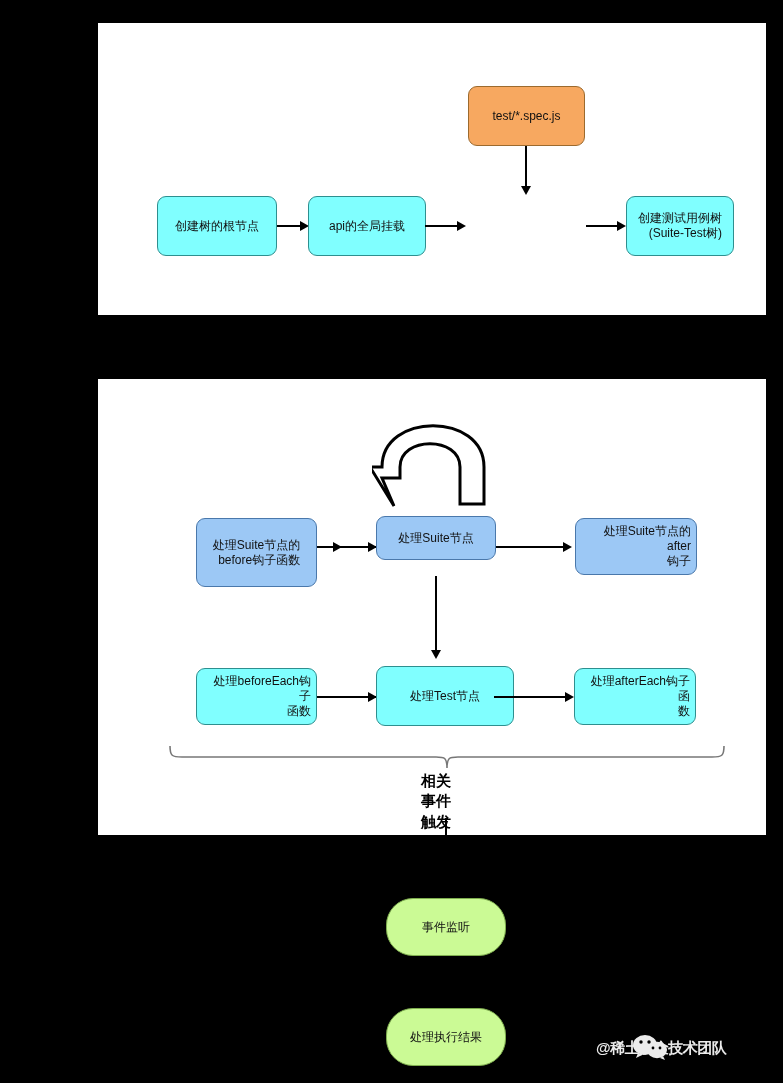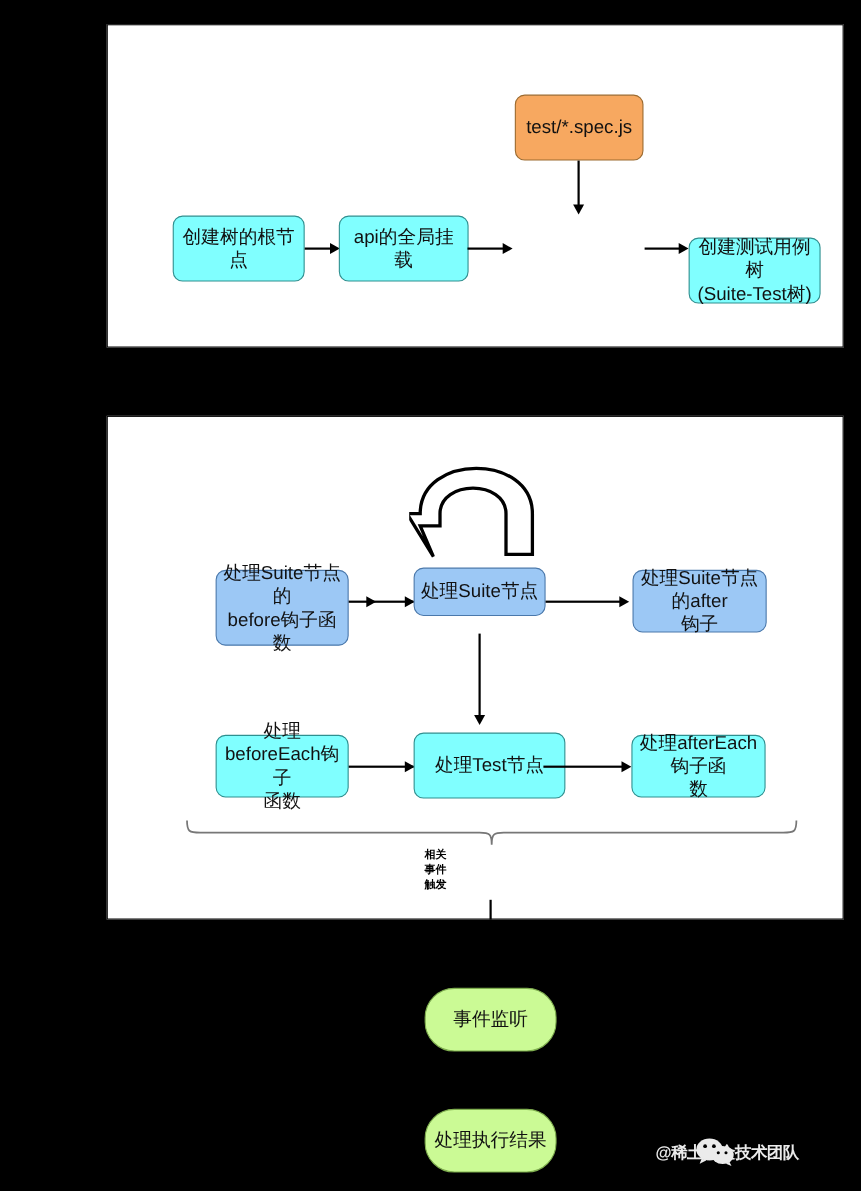--- a/index.html
+++ b/index.html
@@ -16,22 +16,22 @@
     box-sizing:border-box;
   }
   #panel-one{left:97px;top:22px;width:670px;height:294px;}
   #panel-two{left:97px;top:378px;width:670px;height:458px;}
 
   
   .node{
     position:absolute;box-sizing:border-box;
     border:1px solid #2b2b2b;border-radius:9px;
     display:flex;align-items:center;justify-content:center;
-    text-align:center;line-height:1.25;
-    font-size:17px;color:#111111;padding:13px 5px;
+    text-align:right;line-height:1.25;
+    font-size:12px;color:#111111;padding:13px 5px;
     white-space:pre-line;
   }
   .cyan  {background:#80ffff;border-color:#2e8f8f;}
   .orange{background:#f7a860;border-color:#9c6a2e;}
   .blue  {background:#9cc8f5;border-color:#4a78ab;}
   .green {background:#cbfa95;border-color:#7fae4f;border-radius:27px;}
 
   
   .hline,.vline{position:absolute;background:#000000;}
   .hline{height:1.6px;}
@@ -47,22 +47,22 @@
     border-top:9px solid #000000;
   }
 
   
   #loop-arrow-icon{position:absolute;left:372px;top:418px;width:126px;height:92px;}
 
   
   #group-brace{position:absolute;left:168px;top:744px;width:558px;height:26px;}
 
   .brace-label{
-    position:absolute;text-align:left;color:#000000;
-    font-size:10px;font-weight:bold;line-height:1.35;white-space:pre-line;
+    position:absolute;text-align:center;color:#000000;
+    font-size:15px;font-weight:bold;line-height:1.35;white-space:pre-line;
   }
 
   
   #watermark{
     position:absolute;left:596px;top:1028px;width:176px;height:40px;
     display:flex;align-items:center;gap:3px;
     color:#ffffff;font-size:15px;font-weight:bold;
     letter-spacing:-0.5px;opacity:.92;
   }
   #watermark .wm-text{filter:blur(.35px);}
@@ -90,21 +90,21 @@
 
   <div class="node cyan" style="left:308px;top:196px;width:118px;height:60px;">api的全局挂载</div>
 
   <div class="hline" style="left:425px;top:225px;width:36px;"></div>
   <div class="arrow-r" style="left:457px;top:221px;"></div>
 
 
   <div class="hline" style="left:586px;top:225px;width:36px;"></div>
   <div class="arrow-r" style="left:617px;top:221px;"></div>
 
-  <div class="node cyan" style="left:626px;top:196px;width:120px;height:60px;margin-top:20px;">创建测试用例树
+  <div class="node cyan" style="left:626px;top:196px;width:108px;height:60px;">创建测试用例树
 (Suite-Test树)</div>
 
   <div class="panel" id="panel-two"></div>
 
   <svg id="loop-arrow-icon" viewBox="0 0 126 92">
     <path d="M 10 60 L 28 60 L 28 49 C 28 18 88 18 88 49 L 88 86 L 112 86 L 112 49
              C 112 -6 10 -6 10 49 L 10 49 L -2 49 L 22 88 Z" fill="#ffffff" stroke="#000000" stroke-width="3" stroke-linejoin="miter"></path>
   </svg>
 
   <div class="node blue" style="left:196px;top:518px;width:121px;height:69px;">处理Suite节点的

